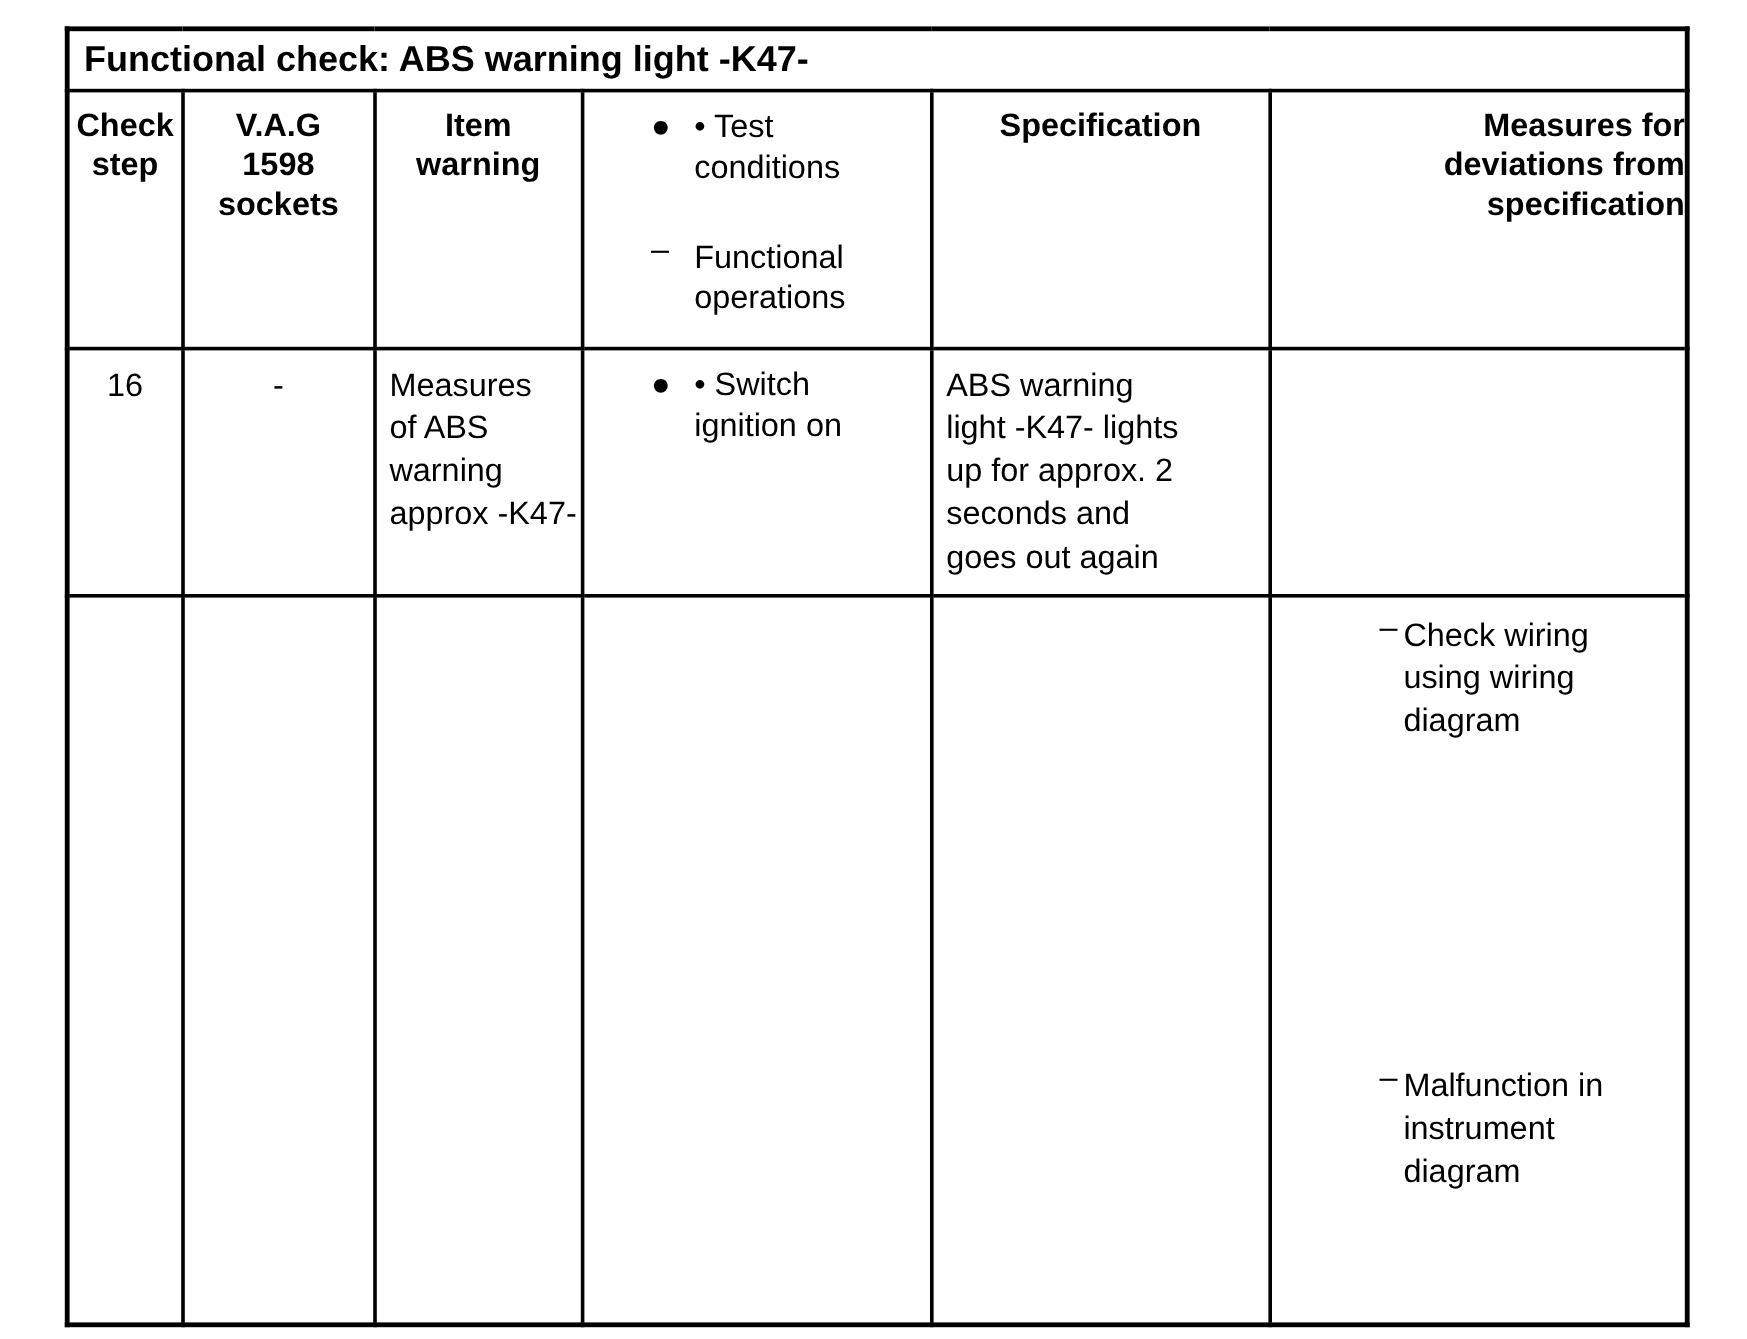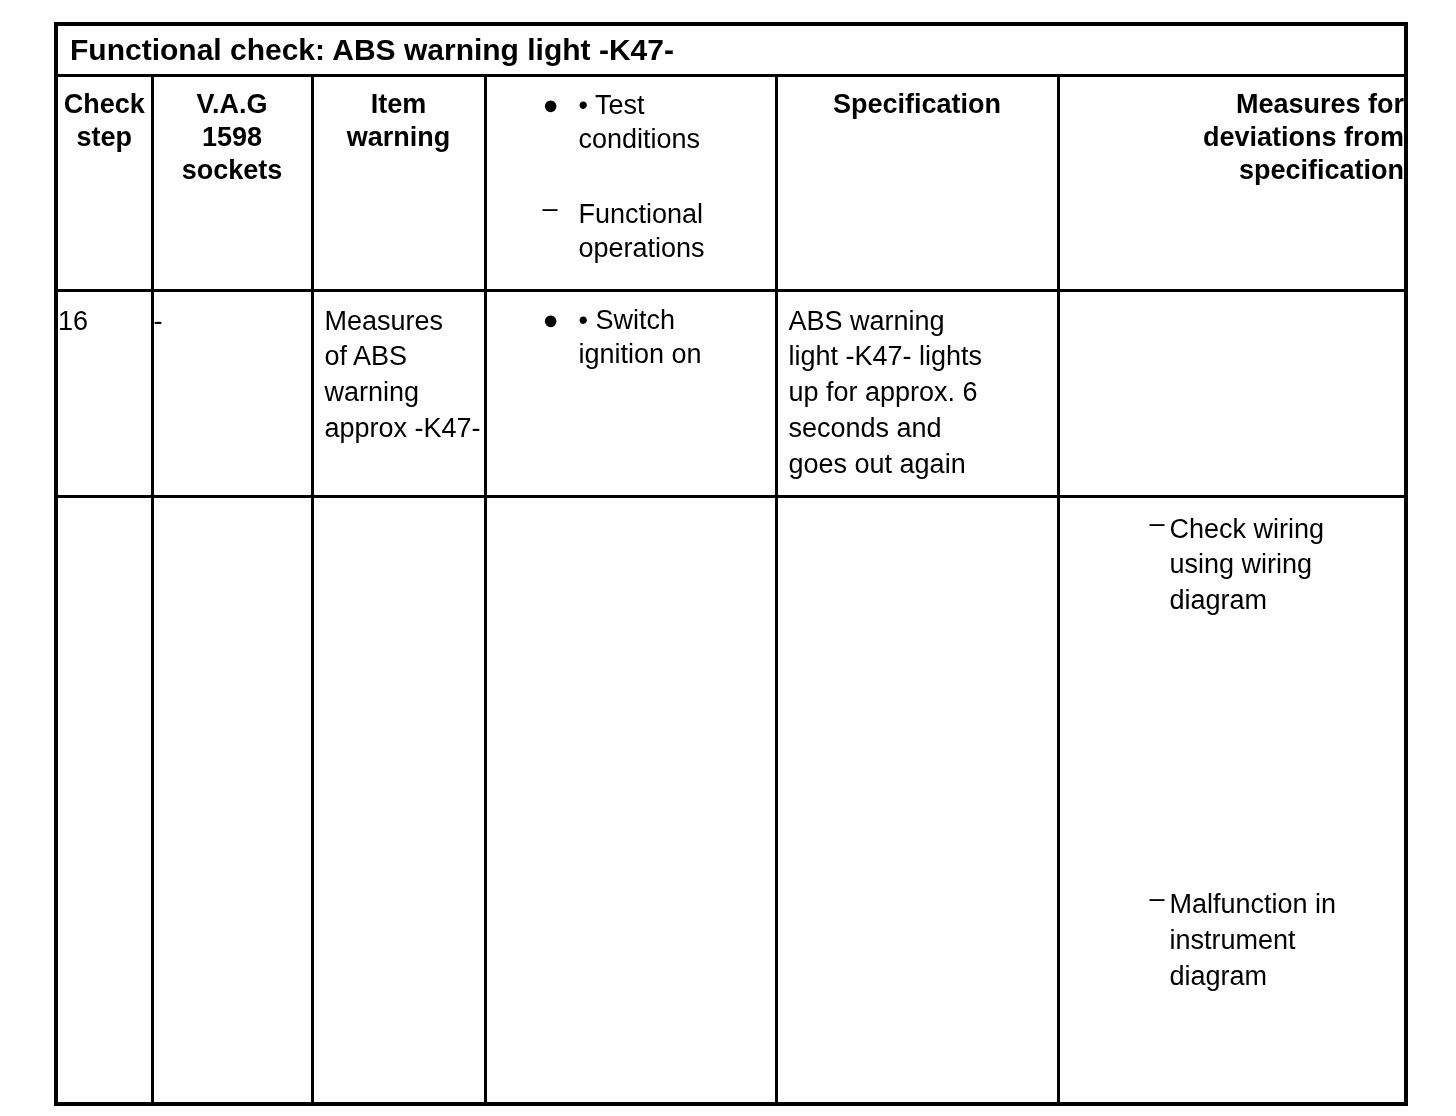--- a/index.html
+++ b/index.html
@@ -103,20 +103,21 @@
   
   .row16-cell { height: 206px; }
   .tall-cell  { height: 608px; }
 
   .body-text {
     font-size: 27px;
     font-weight: normal;
     line-height: 1.33;
   }
   .cell-center {
+    text-align: center;
     padding-top: 12px;
   }
   .cell-pad {
     padding: 12px 6px 0 11px;
   }
 
   
   .meas-block {
     font-size: 27px;
     font-weight: normal;
@@ -240,21 +241,21 @@
             <div>• Switch</div>
             <div>ignition on</div>
           </div>
         </div>
       </td>
 
       <td class="row16-cell">
         <div class="body-text cell-pad">
           <div>ABS warning</div>
           <div class="nowrap">light -K47- lights</div>
-          <div class="nowrap">up for approx. 6</div>
+          <div class="nowrap">up for approx. 2</div>
           <div>seconds and</div>
           <div>goes out again</div>
         </div>
       </td>
 
       <td class="row16-cell">
         <div class="body-text cell-pad"></div>
       </td>
     </tr>
 

